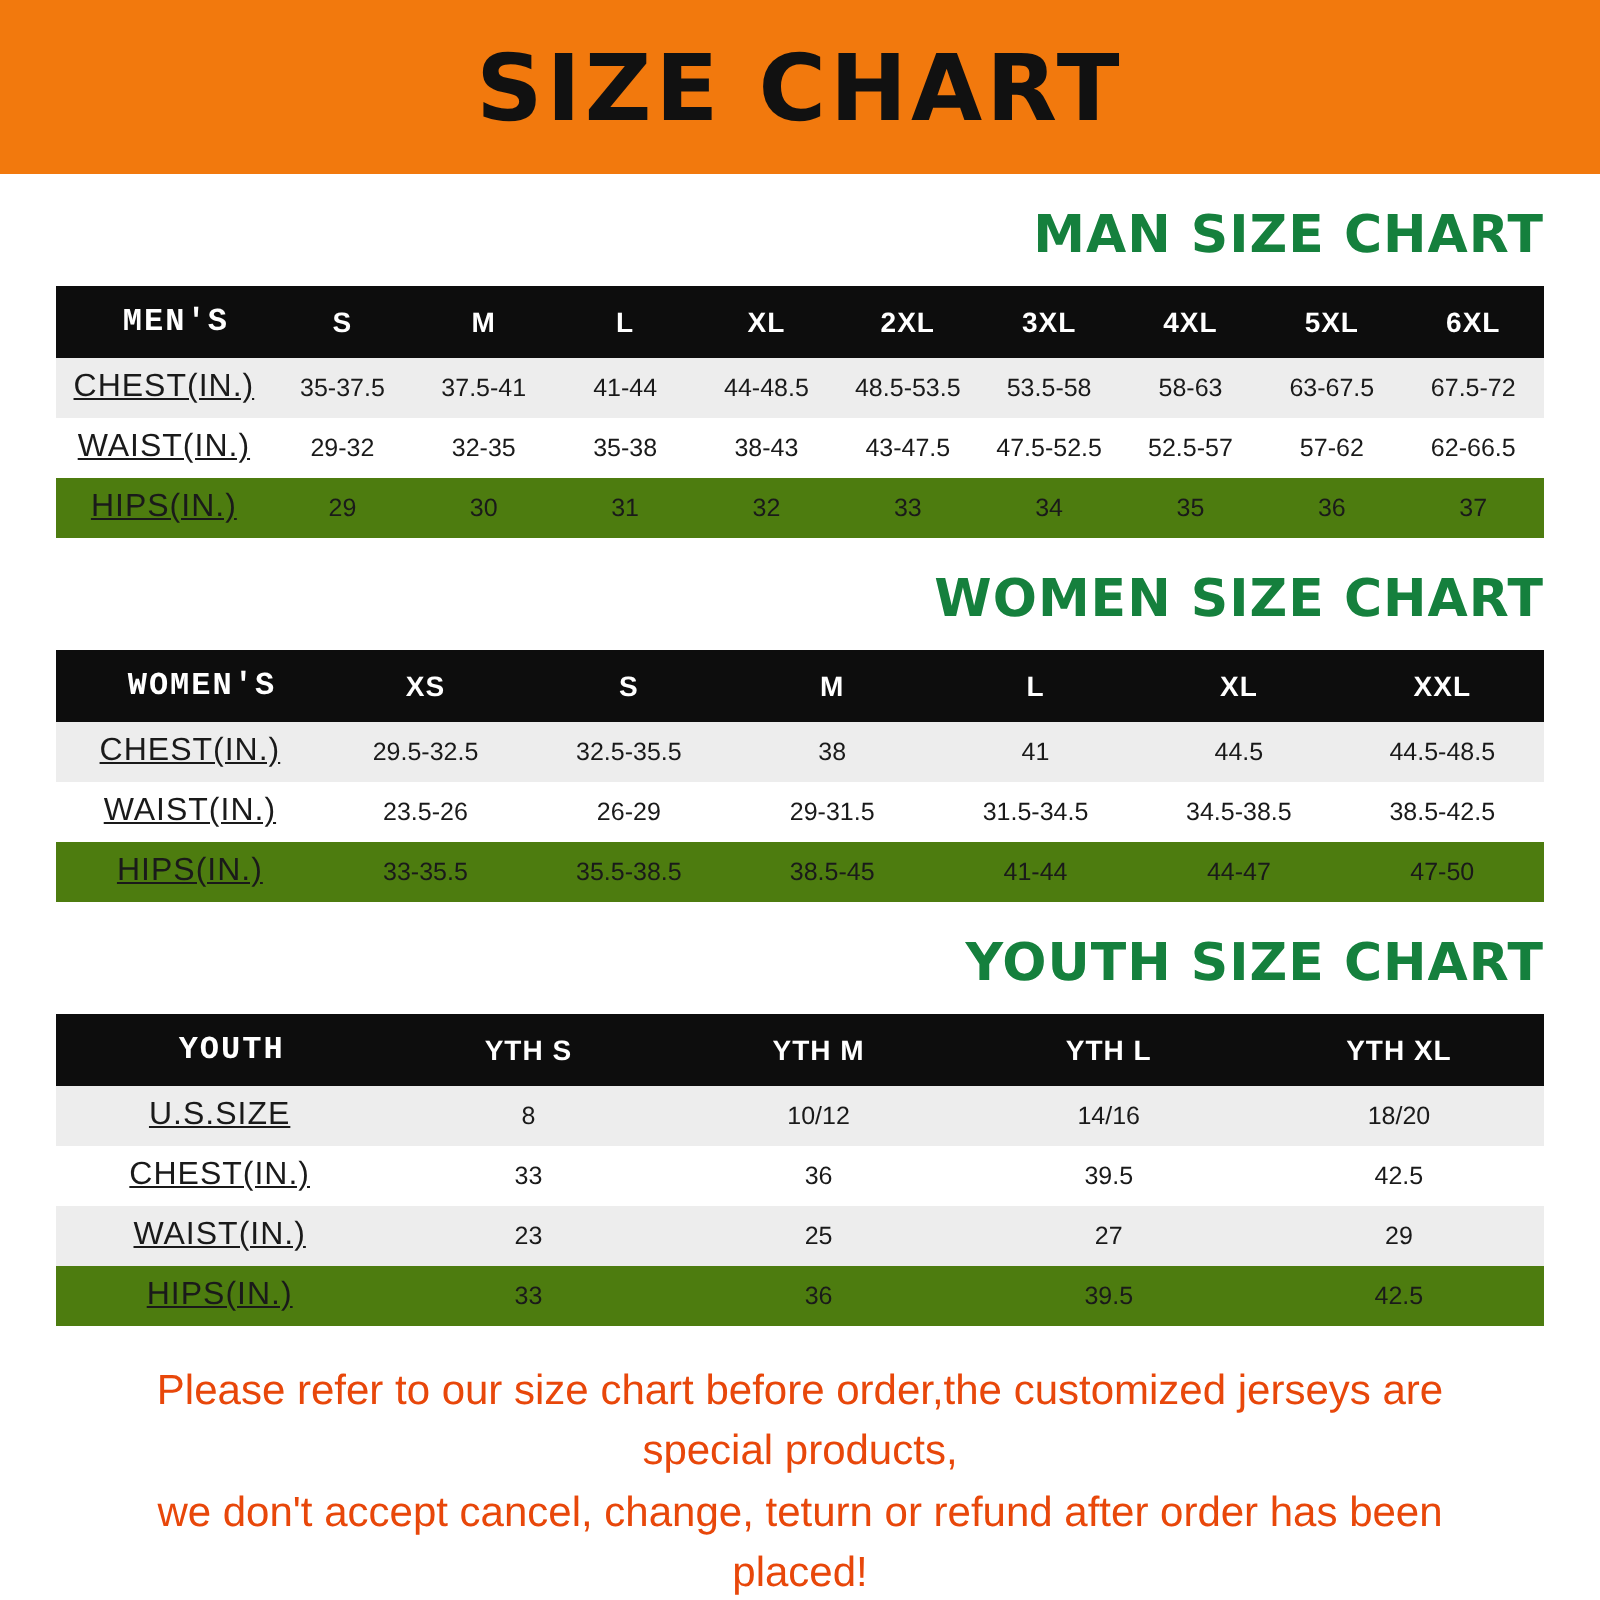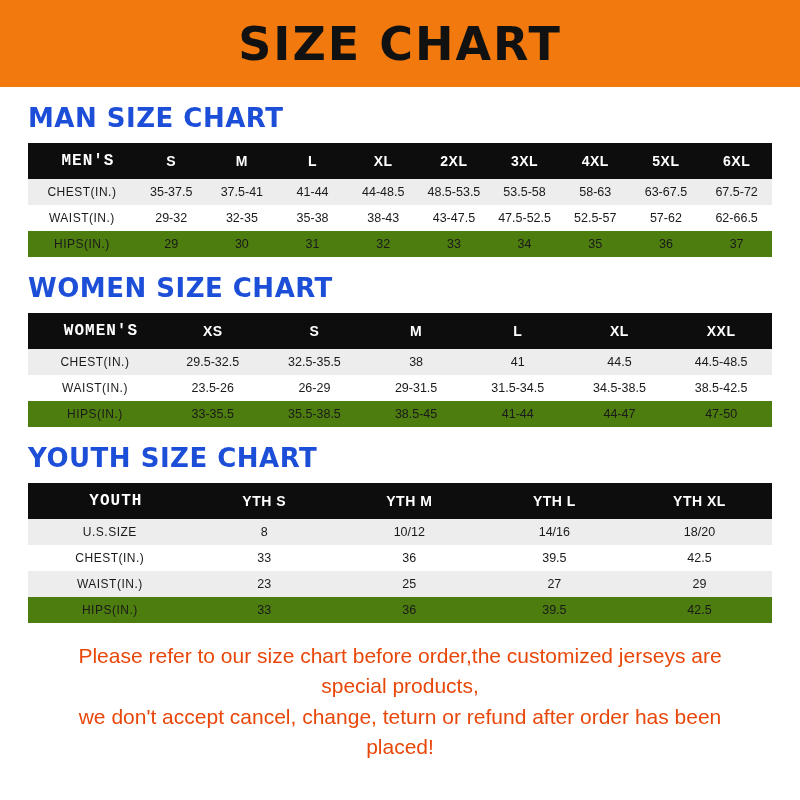--- a/index.html
+++ b/index.html
@@ -50,25 +50,25 @@
     letter-spacing: 2px;
     color: #111111;
     text-align: center;
     line-height: 1;
   }
   .content {
     padding: 0 28px;
     box-sizing: border-box;
   }
   .section-title {
-    text-align: left;
+    text-align: right;
     font-family: "DejaVu Sans", sans-serif;
     font-weight: bold;
     font-size: 26px;
-    color: #1d4ed8;
+    color: #15803d;
     letter-spacing: 0.5px;
     margin: 16px 0 10px 0;
   }
   table.size-table {
     width: 100%;
     border-collapse: collapse;
     table-layout: fixed;
   }
   table.size-table th,
   table.size-table td {
@@ -88,23 +88,24 @@
   }
   table.size-table thead th.row-head {
     font-family: Liberation Mono, monospace;
     font-size: 16px;
     text-align: center;
     padding-left: 14px;
     letter-spacing: 1px;
   }
   table.size-table tbody td.row-head {
     text-align: center;
-    font-size: 12px;
+    font-size: 16px;
     color: #1a1a1a;
     letter-spacing: 0.5px;
+    text-decoration: underline;
   }
   tr.band-light td { background: #ededed; }
   tr.band-mid td   { background: #ffffff; }
   tr.band-dark td  { background: #4d7c0f; }
 
   
   .man-table col.c0 { width: 14.5%; }
   .women-table col.c0 { width: 18%; }
   .youth-table col.c0 { width: 22%; }
 

